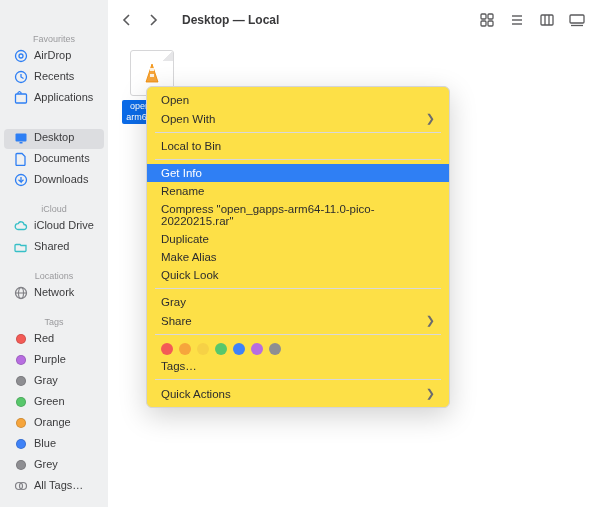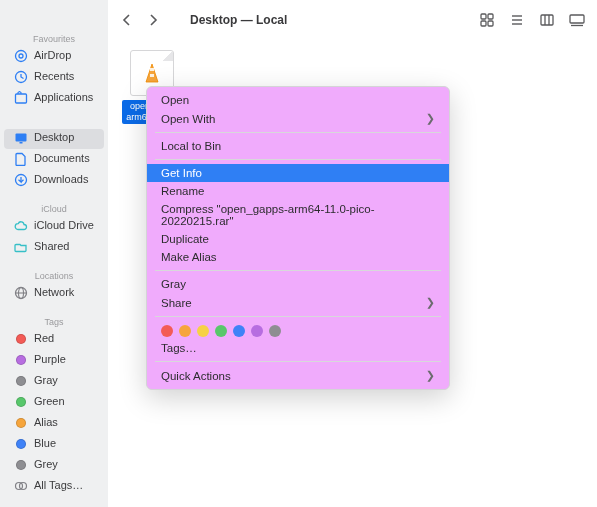--- a/index.html
+++ b/index.html
@@ -52,21 +52,21 @@
   .main { flex: 1; display: flex; flex-direction: column; }
   .toolbar {
     height: 40px;
     display: flex;
     align-items: center;
     padding: 0 10px;
     gap: 8px;
     background: #fff;
   }
   .nav-arrow { width:18px; display:flex; justify-content:center; color:#5a5a5c; }
-  .title { font-size: 12px; font-weight: 600; color:#3a3a3c; margin-left: 20px; }
+  .title { font-size: 12px; font-weight: 600; color:#3a3a3c; margin-left: 12px; }
   .t-spacer { flex: 1; }
   .view-ico { width:20px; display:flex; justify-content:center; color:#5a5a5c; }
   .view-group { display:flex; gap:10px; align-items:center; }
 
   
   .files { flex:1; position: relative; padding: 10px 14px; }
   .file {
     width: 60px;
     text-align: center;
     position: relative;
@@ -97,21 +97,21 @@
     display: inline-block;
     width: 60px;
     word-break: break-all;
   }
 
   
   .ctx {
     position: absolute;
     left: 146px; top: 86px;
     width: 304px;
-    background: #f0abfc;
+    background: #fde047;
     border: 1px solid #d4d4d6;
     border-radius: 6px;
     box-shadow: 0 8px 28px rgba(0,0,0,0.18);
     padding: 4px 0;
     z-index: 50;
   }
   .ctx-item {
     font-size: 11.5px;
     color: #2c2c2e;
     padding: 3px 14px;
@@ -240,21 +240,21 @@
       <div class="side-item">
         <span class="side-ico">
           <span class="tag-dot" style="background: rgb(88, 199, 107);"></span>
         </span>
         <span>Green</span>
       </div>
       <div class="side-item">
         <span class="side-ico">
           <span class="tag-dot" style="background: rgb(246, 165, 60);"></span>
         </span>
-        <span>Alias</span>
+        <span>Orange</span>
       </div>
       <div class="side-item">
         <span class="side-ico">
           <span class="tag-dot" style="background: rgb(63, 130, 247);"></span>
         </span>
         <span>Blue</span>
       </div>
       <div class="side-item">
         <span class="side-ico">
           <span class="tag-dot" style="background: rgb(142, 142, 146);"></span>
@@ -355,20 +355,23 @@
         <span>Rename</span>
       </div>
     <div class="ctx-item">
         <span>Compress "open_gapps-arm64-11.0-pico-20220215.rar"</span>
       </div>
     <div class="ctx-item">
         <span>Duplicate</span>
       </div>
     <div class="ctx-item">
         <span>Make Alias</span>
+      </div>
+    <div class="ctx-item">
+        <span>Quick Look</span>
       </div>
     <div class="ctx-sep"></div>
     <div class="ctx-item">
         <span>Gray</span>
       </div>
     <div class="ctx-item">
         <span>Share</span>
         <span class="ctx-chev">❯</span>
       </div>
     <div class="ctx-sep"></div>

